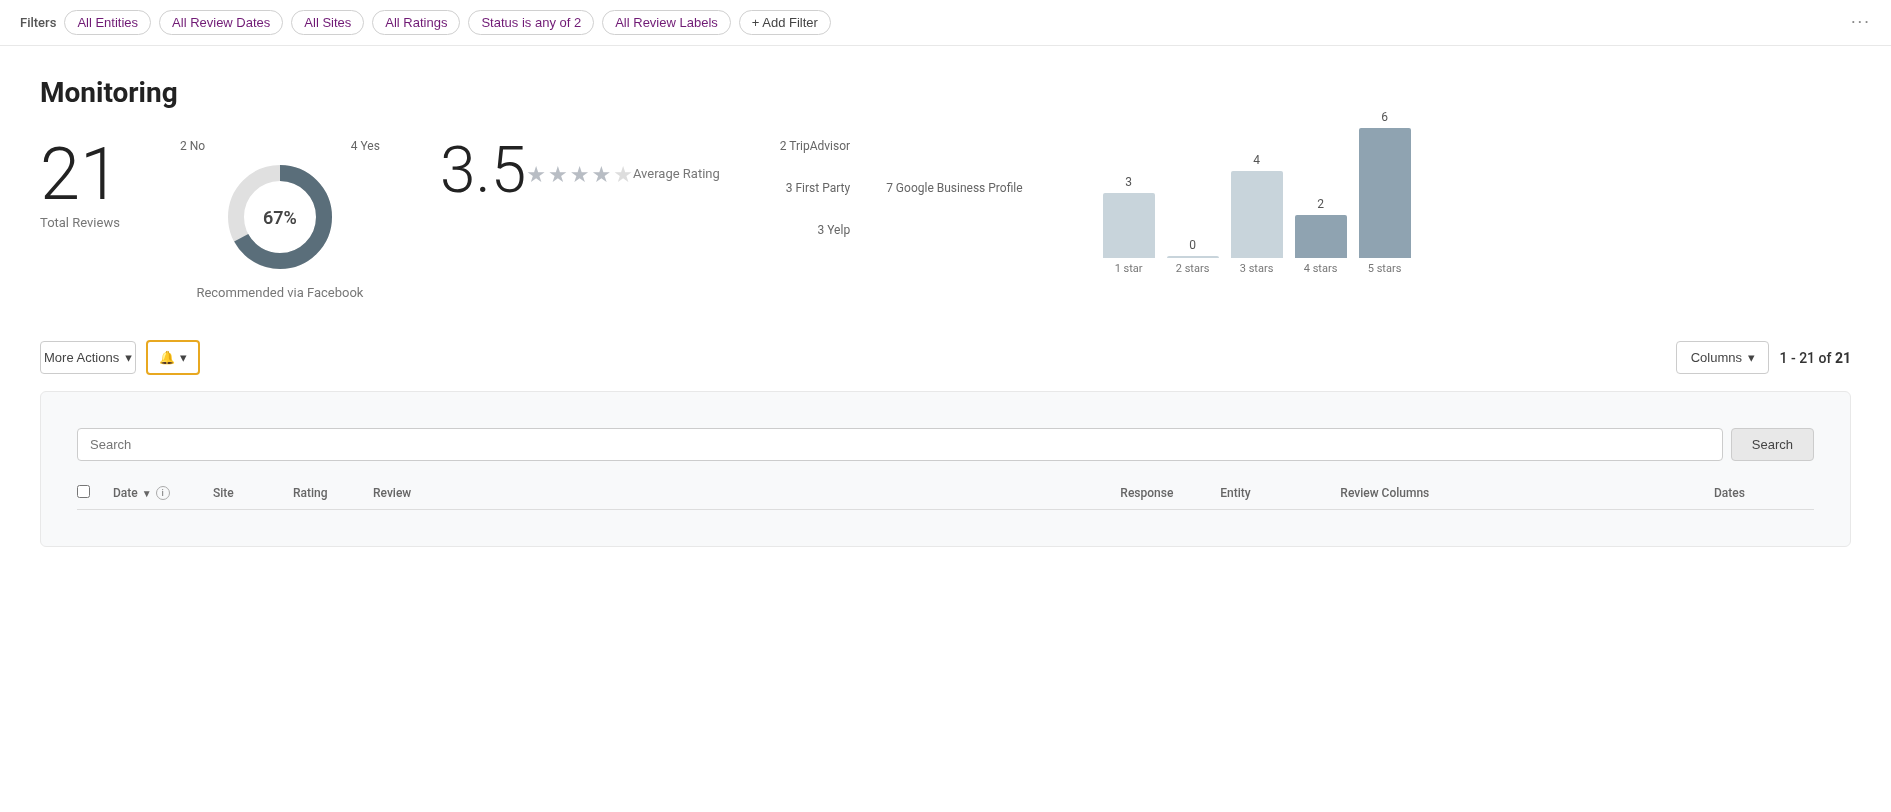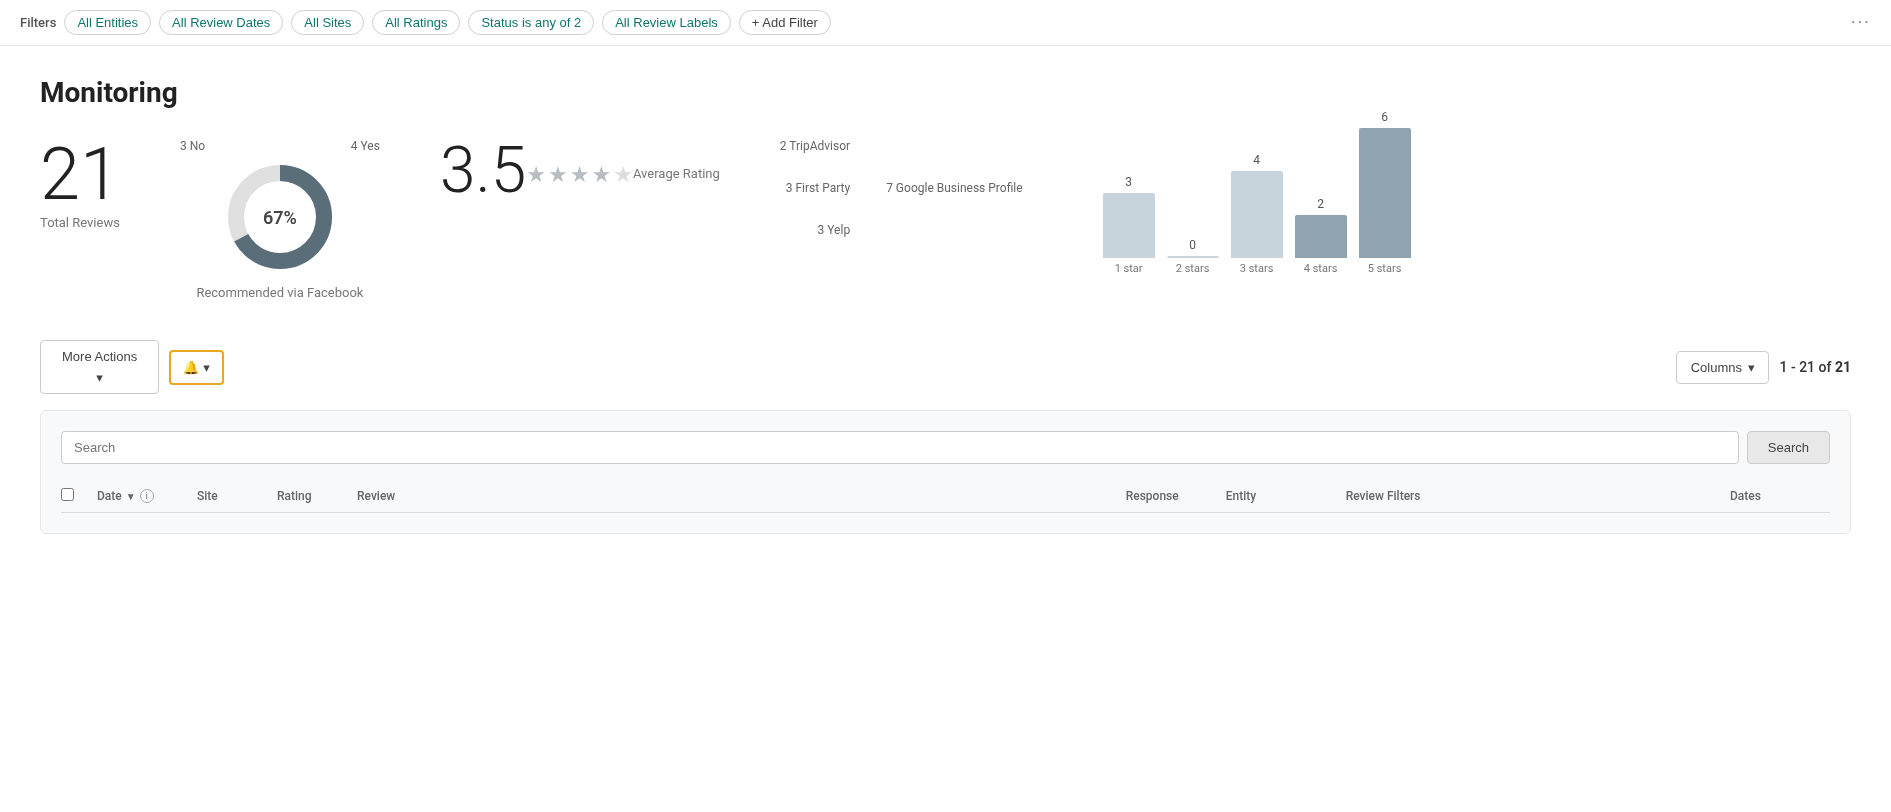--- a/index.html
+++ b/index.html
@@ -24,21 +24,21 @@
       color: #555;
       font-size: 13px;
       font-weight: 500;
     }
     .filter-chip {
       background: #fff;
       border: 1px solid #d0d0d0;
       border-radius: 20px;
       padding: 4px 12px;
       font-size: 13px;
-      color: #0f766e;
+      color: #701a75;
       cursor: pointer;
       white-space: nowrap;
     }
     .filter-chip-add {
       background: #fff;
       border: 1px solid #d0d0d0;
       border-radius: 20px;
       padding: 4px 12px;
       font-size: 13px;
       color: #444;
@@ -221,25 +221,24 @@
       margin: 0 0 16px 0;
       padding: 0 0 0 0;
     }
     .btn-more-actions {
       display: flex;
       align-items: center;
       gap: 6px;
       background: #fff;
       border: 1px solid #ccc;
       border-radius: 4px;
-      padding: 8px 21px;
+      padding: 8px 3px;
       font-size: 13px;
       color: #444;
       cursor: pointer;
-      flex-direction: column;
     }
     .btn-bell {
       display: flex;
       align-items: center;
       gap: 4px;
       background: #fff;
       border: 2px solid #e8a820;
       border-radius: 4px;
       padding: 8px 12px;
       font-size: 13px;
@@ -265,21 +264,21 @@
       font-weight: 500;
       white-space: nowrap;
     }
     .pagination-bold { font-weight: 700; }
 
     
     .table-section {
       background: #f8f9fa;
       border: 1px solid #e8e8e8;
       border-radius: 6px;
-      padding: 20px;
+      padding: 36px;
       margin: 0 0 0 0;
     }
     .search-row {
       display: flex;
       gap: 8px;
       margin-bottom: 16px;
     }
     .search-input {
       flex: 1;
       border: 1px solid #ccc;
@@ -389,21 +388,21 @@
 
   <div class="stats-row">
 
     <div class="stat-total">
       <span class="big-number">21</span>
       <span class="label">Total Reviews</span>
     </div>
 
     <div class="stat-donut">
       <div style="display:flex; justify-content:space-between; width:200px; font-size:12px; color:#666; margin-bottom:4px;">
-        <span>3 No</span>
+        <span>2 No</span>
         <span>4 Yes</span>
       </div>
       <div class="donut-wrapper">
         <svg width="120" height="120" viewBox="0 0 120 120" class="donut-svg">
 
           <circle cx="60" cy="60" r="44" fill="none" stroke="#e0e0e0" stroke-width="16"></circle>
 
           <circle cx="60" cy="60" r="44" fill="none" stroke="#5a6e7a" stroke-width="16" stroke-dasharray="185.4 276.5" stroke-dashoffset="0"></circle>
         </svg>
         <span class="donut-center-text">67%</span>
@@ -516,21 +515,21 @@
       <div class="col-review th">
         <span>Review</span>
       </div>
       <div class="col-response th">
         <span>Response</span>
       </div>
       <div class="col-entity th">
         <span>Entity</span>
       </div>
       <div class="col-labels th">
-        <span>Review Filters</span>
+        <span>Review Columns</span>
       </div>
       <div class="col-status th">
         <span>Dates</span>
       </div>
     </div>
   </div>
 
 </div>
 
 </body></html>

